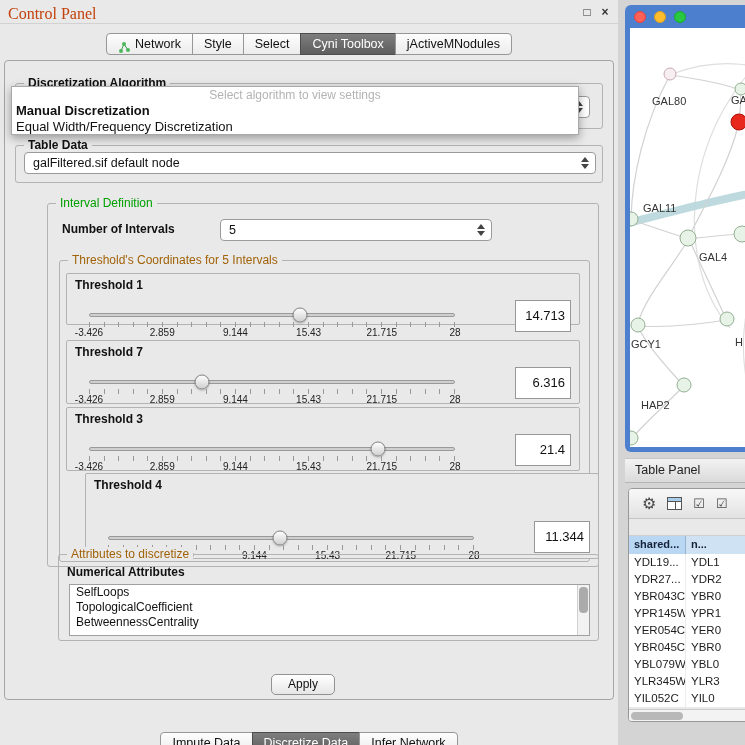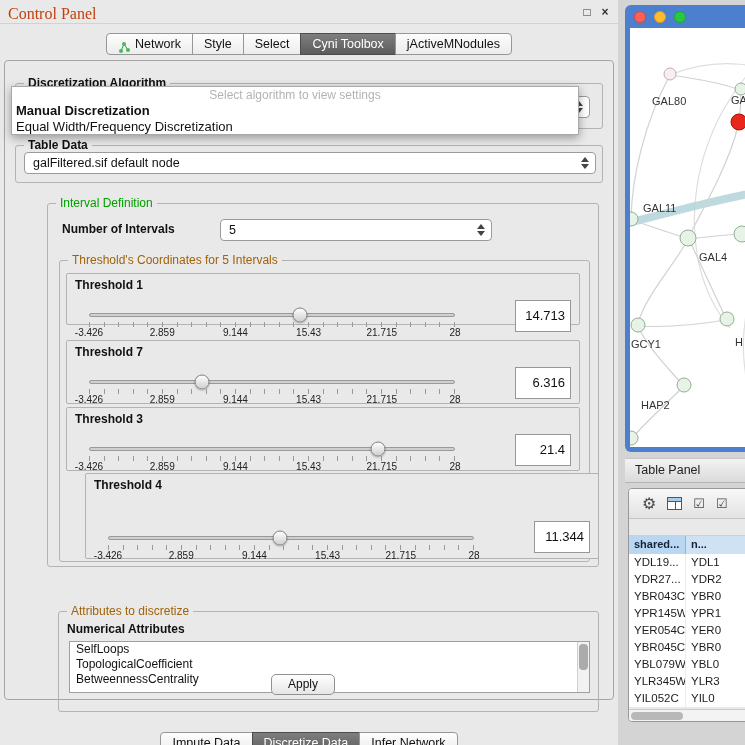--- a/index.html
+++ b/index.html
@@ -266,21 +266,21 @@
                 <span class="tick-lab" style="left: 40%;">9.144</span>
                 <span class="tick-lab" style="left: 60%;">15.43</span>
                 <span class="tick-lab" style="left: 80%;">21.715</span>
                 <span class="tick-lab" style="left: 100%;">28</span>
               </div>
             <div class="val-box">11.344</div>
           </div>
         </div>
       </div>
 
-      <div class="group" style="left:53px; top:550px; width:541px; height:101px;">
+      <div class="group" style="left:53px; top:493px; width:541px; height:87px;">
         <span class="gtitle blue">Attributes to discretize</span>
         <span class="bold-label" style="left:8px; top:10px;">Numerical Attributes</span>
         <div class="attr-list">
           <div class="attr-item">SelfLoops</div>
             <div class="attr-item">TopologicalCoefficient</div>
             <div class="attr-item">BetweennessCentrality</div>
             <div class="vscroll">
             <div class="vthumb"></div>
           </div>
         </div>

